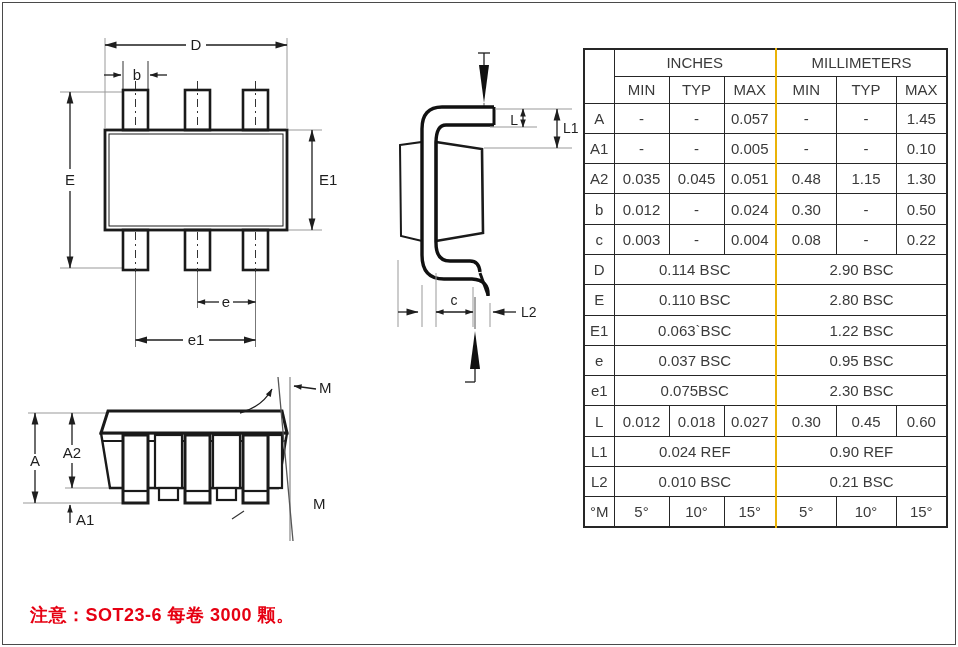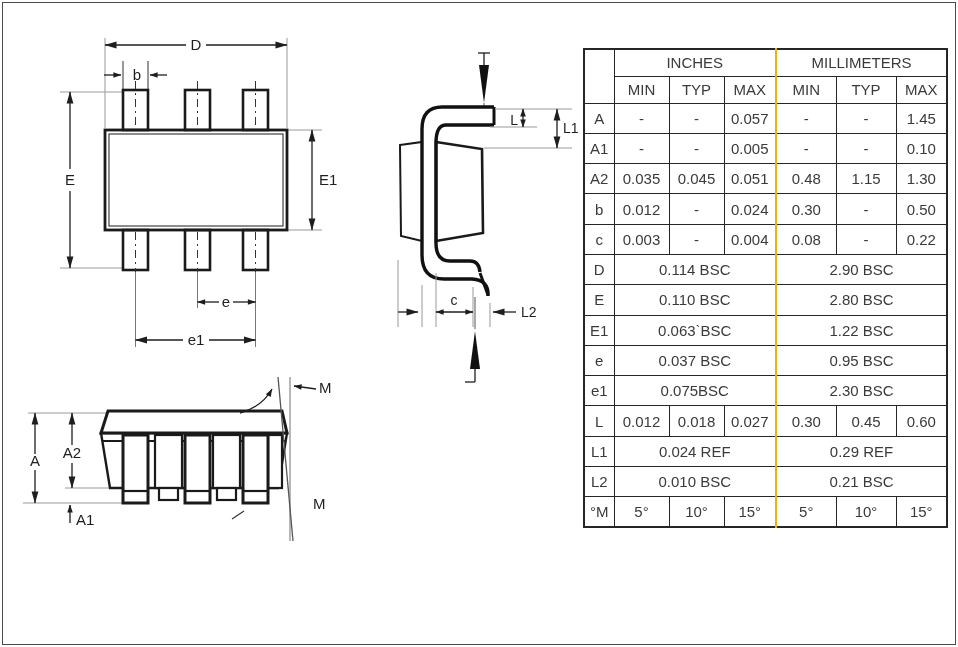--- a/index.html
+++ b/index.html
@@ -310,32 +310,33 @@
           <td>0.012</td>
           <td>0.018</td>
           <td>0.027</td>
           <td class="grp">0.30</td>
           <td>0.45</td>
           <td>0.60</td>
         </tr>
         <tr>
           <td>L1</td>
           <td colspan="3">0.024 REF</td>
-          <td colspan="3" class="grp">0.29 REF</td>
+          <td colspan="3" class="grp">0.90 REF</td>
         </tr>
         <tr>
           <td>L2</td>
           <td colspan="3">0.010 BSC</td>
           <td colspan="3" class="grp">0.21 BSC</td>
         </tr>
         <tr>
           <td>°M</td>
           <td>5°</td>
           <td>10°</td>
           <td>15°</td>
           <td class="grp">5°</td>
           <td>10°</td>
           <td>15°</td>
         </tr>
       </tbody>
   </table>
 
+  <div class="note">注意：SOT23-6 每卷 3000 颗。</div>
 </div>
 
 </body></html>

